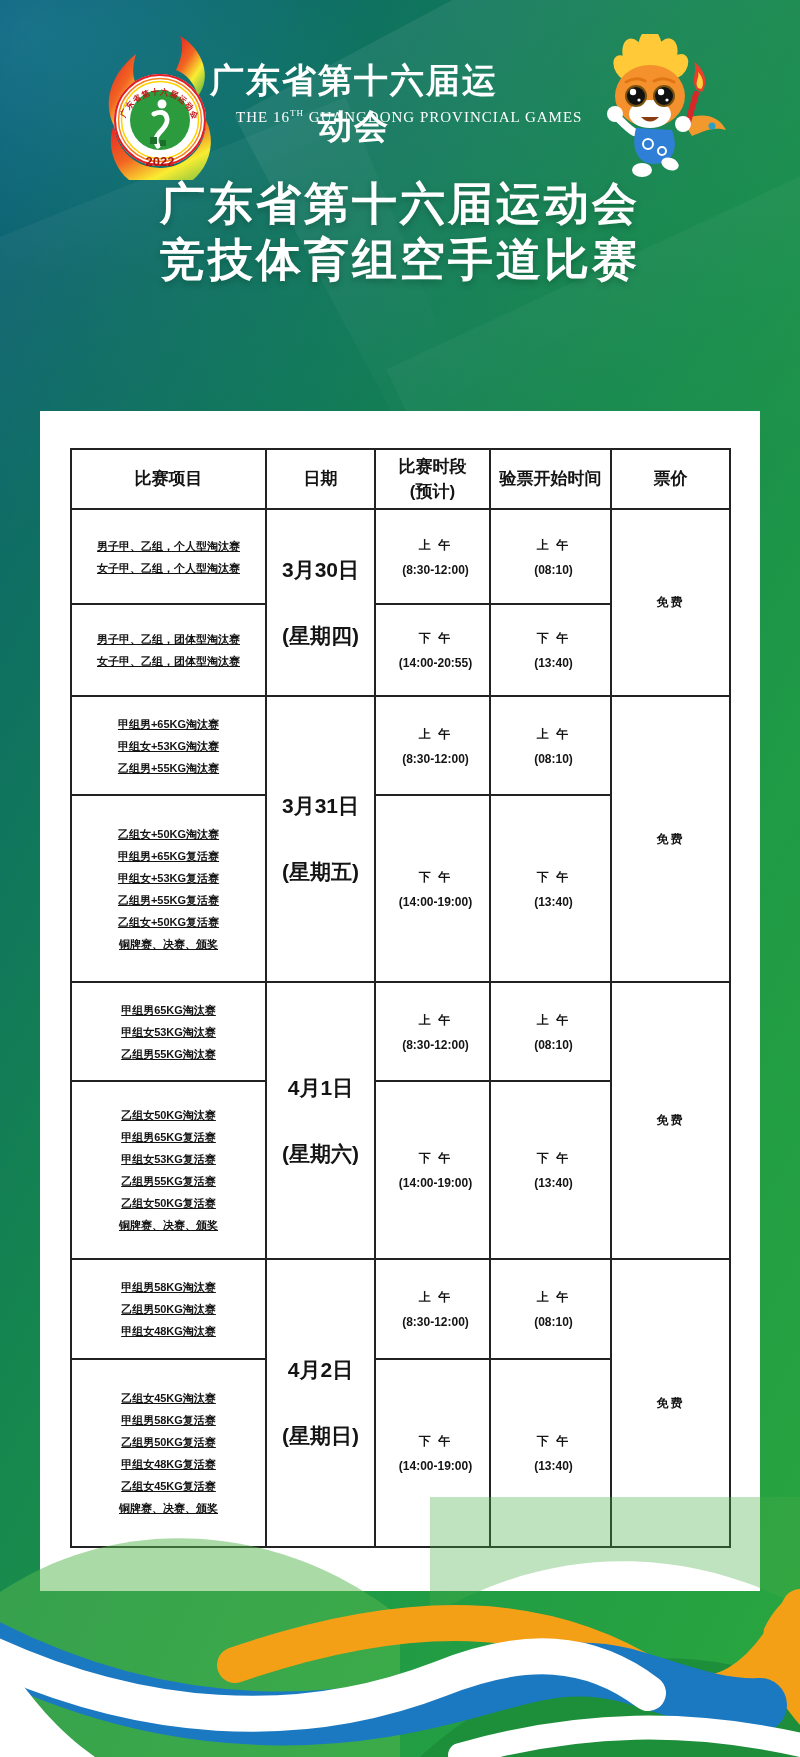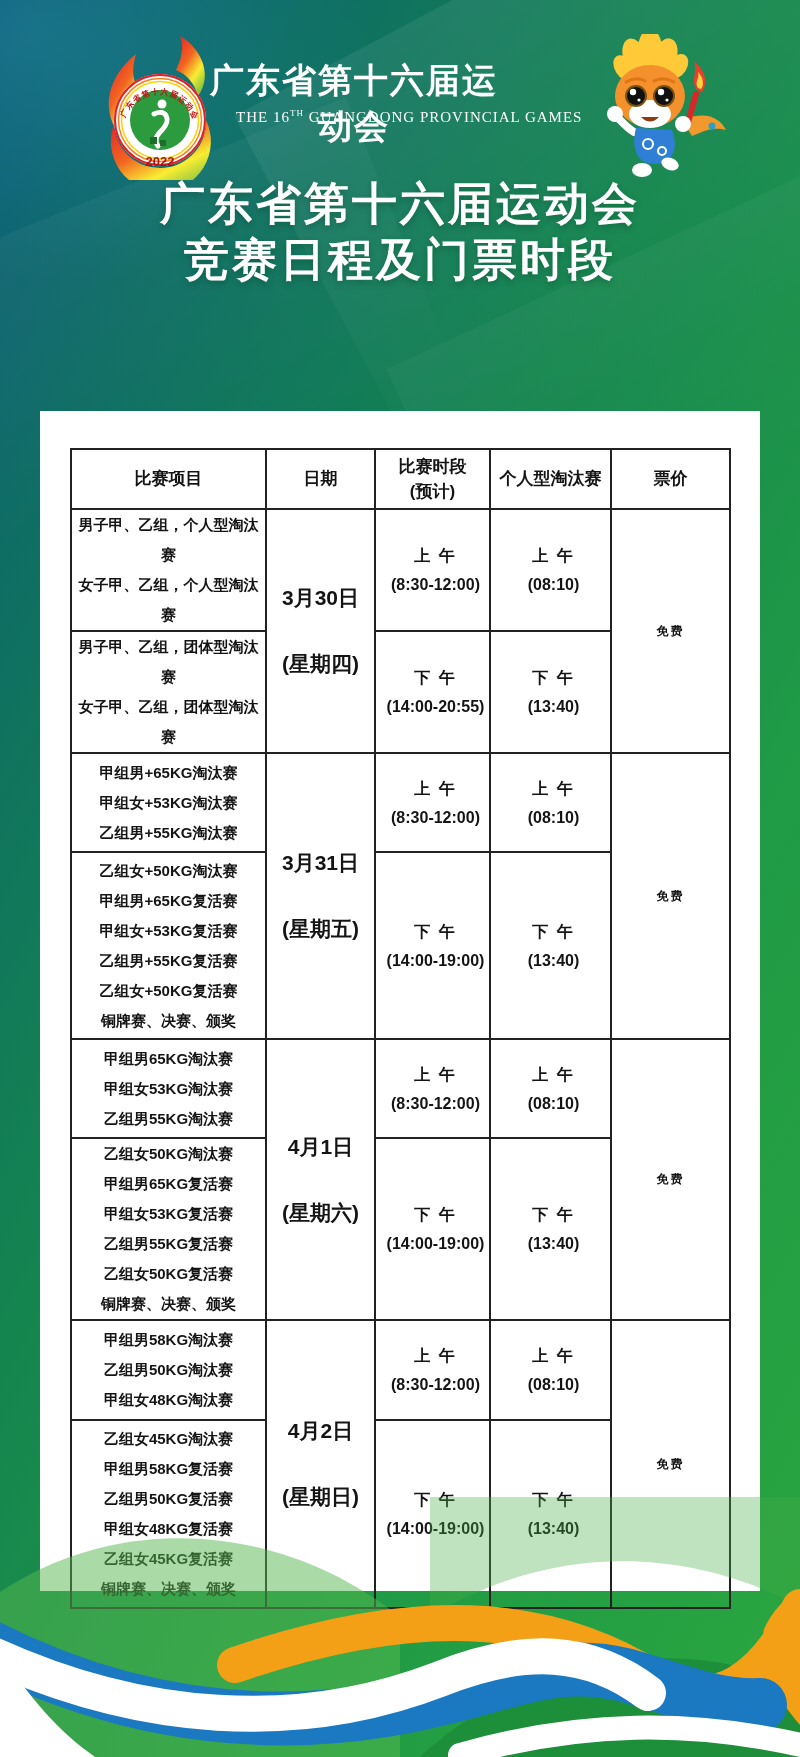--- a/index.html
+++ b/index.html
@@ -24,24 +24,24 @@
     text-shadow:0 3px 6px rgba(0,55,28,.35);}
 
   .logo{position:absolute;left:84px;top:34px;}
   .mascot{position:absolute;left:590px;top:34px;}
 
   .card{position:absolute;left:40px;top:411px;width:720px;height:1180px;background:#ffffff;}
   table.sched{border-collapse:collapse;table-layout:fixed;width:659px;margin:37px 0 0 30px;
     color:#141414;font-weight:bold;}
   .sched th,.sched td{border:2px solid #222;text-align:center;vertical-align:middle;padding:0;}
   .sched th{font-size:17px;line-height:1.5;}
-  td.events{font-size:15px;line-height:2.0;white-space:pre-line;}
+  td.events{font-size:11px;line-height:2.0;white-space:pre-line;text-decoration:underline;}
   td.date-cell{font-size:21px;}
   td.date-cell .weekday{margin-top:38px;}
-  td.session{font-size:16px;padding-left:6px;}
+  td.session{font-size:12px;padding-left:6px;}
   td.session .period{letter-spacing:2px;}
   td.session .time{margin-top:9px;letter-spacing:0;}
   td.price{font-size:12px;letter-spacing:2px;}
 
   .waves{position:absolute;left:0;bottom:0;width:800px;height:260px;}
 </style>
 </head>
 <body>
 
 <div class="page">
@@ -133,41 +133,41 @@
       <circle cx="72" cy="117" r="4"></circle>
     </g>
     <g fill="#ffffff">
       <ellipse cx="52" cy="136" rx="10" ry="7"></ellipse>
       <ellipse cx="80" cy="130" rx="9" ry="6" transform="rotate(20 80 130)"></ellipse>
     </g>
   </svg>
 
   <div class="poster-title">
     <div>广东省第十六届运动会</div>
-    <div>竞赛日程及门票时段</div>
+    <div>竞技体育组空手道比赛</div>
   </div>
 
   <div class="card">
     <table class="sched">
       <colgroup>
         <col style="width:195px">
           <col style="width:109px">
           <col style="width:115px">
         <col style="width:121px">
           <col style="width:119px">
       </colgroup>
       <thead>
         <tr style="height:60px">
           <th>比赛项目</th>
           <th>日期</th>
           <th>
             <div>比赛时段</div>
             <div>(预计)</div>
           </th>
-          <th>个人型淘汰赛</th>
+          <th>验票开始时间</th>
           <th>票价</th>
         </tr>
       </thead>
       <tbody>
 
         <tr style="height:95px">
           <td class="events">男子甲、乙组，个人型淘汰赛
 女子甲、乙组，个人型淘汰赛</td>
           <td class="date-cell" rowspan="2">
             <div>3月30日</div>

